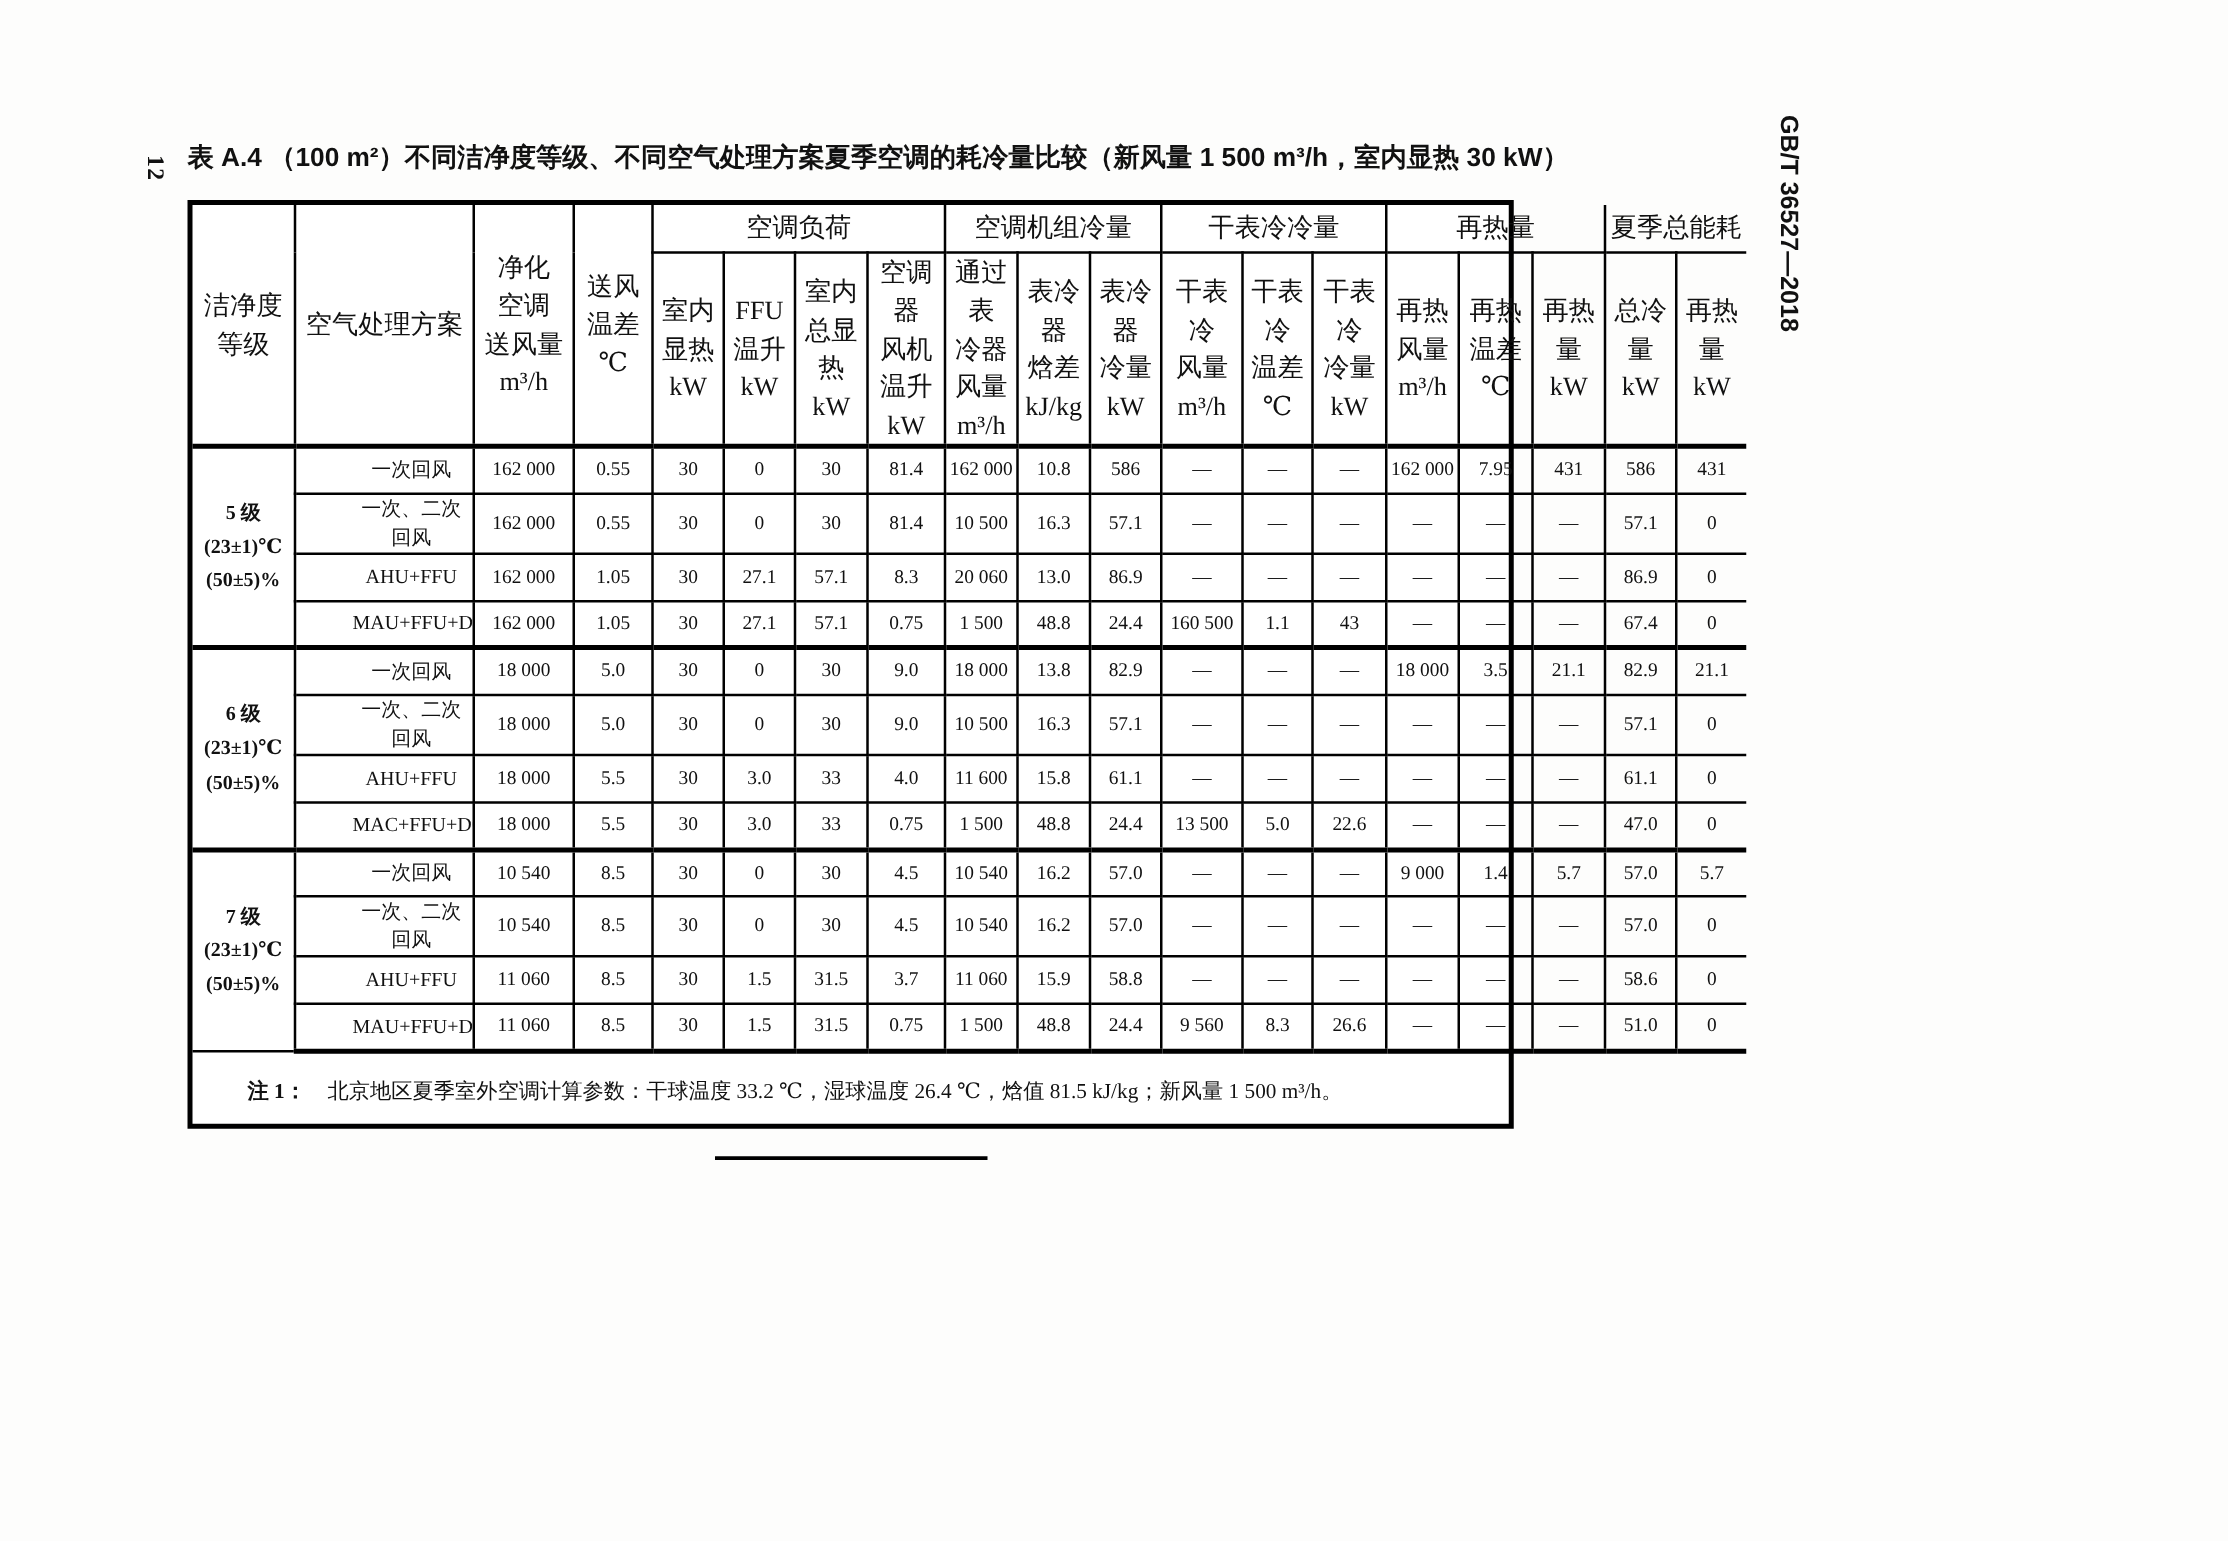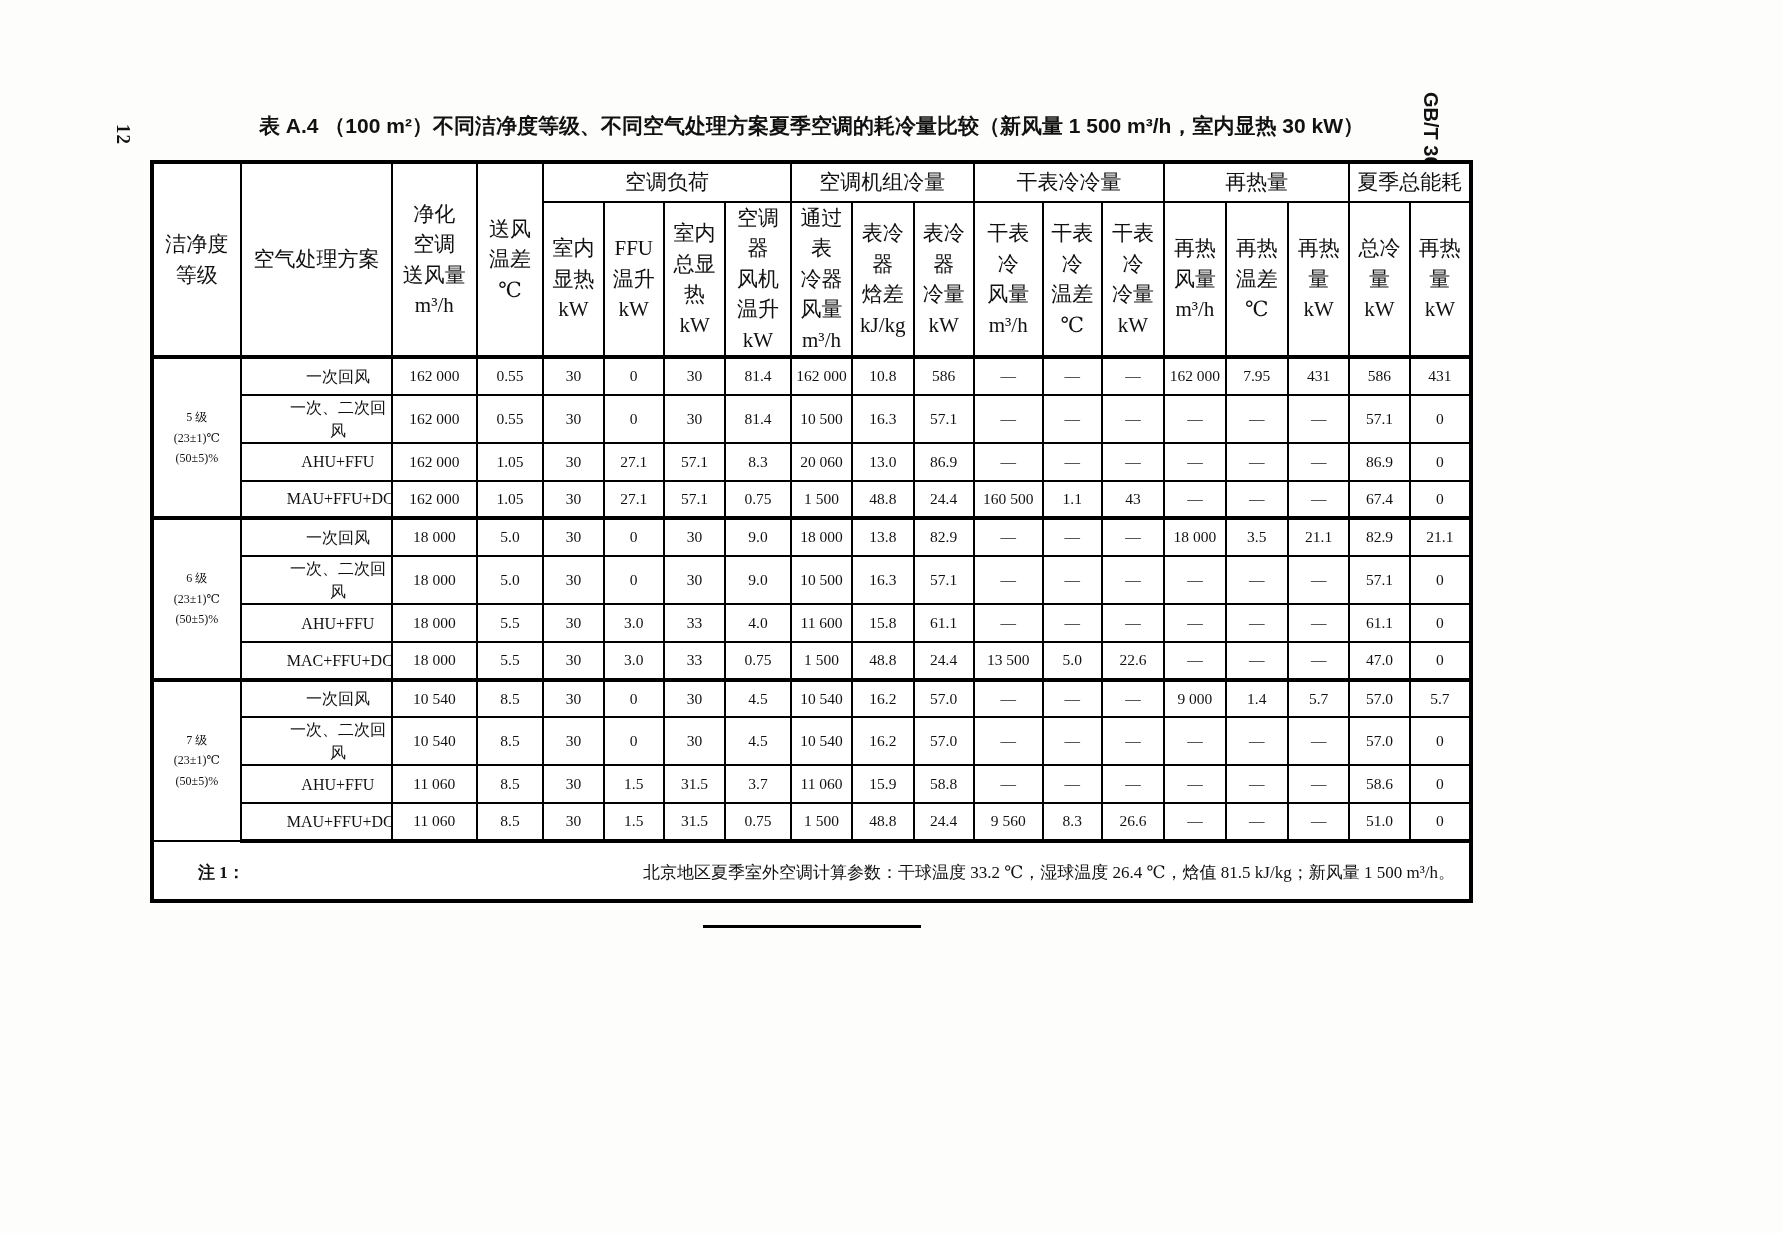--- a/index.html
+++ b/index.html
@@ -18,21 +18,21 @@
     font-size:19px; font-weight:bold; letter-spacing:1px;
   }
   .side-header {
     position:absolute; left:1442px; top:92px;
     width:210px; height:28px;
     transform:rotate(90deg); transform-origin:0 0;
     font-size:20px; font-weight:bold;
     font-family:"Liberation Sans","DejaVu Sans",sans-serif;
     white-space:nowrap;
   }
-  .content { position:absolute; left:150px; top:112px; width:1323px; }
+  .content { position:absolute; left:150px; top:112px; width:1061px; }
   .doc-title {
     text-align:center; font-weight:bold; font-size:21px;
     font-family:"Liberation Sans","DejaVu Sans",sans-serif;
     margin:0 0 20px 0; white-space:nowrap;
   }
   .outer-box { border:4px solid #000; background:#fff; }
   table.grid { border-collapse:collapse; width:100%; table-layout:fixed; }
   .grid th, .grid td {
     border:2px solid #000; padding:0 2px;
     text-align:center; vertical-align:middle;
@@ -41,26 +41,26 @@
   }
   .grid thead tr:first-child th { border-top:0; }
   .grid tr > *:first-child { border-left:0; }
   .grid tr > *:last-child { border-right:0; }
   .grid thead tr.group-row { height:38px; }
   .grid thead tr.sub-row { height:116px; }
   .grid thead th { white-space:pre-line; font-size:21px; }
   .grid tbody tr { height:37.6px; }
   .grid tbody tr.group-start > * { border-top:4px solid #000; }
   .grid tbody tr.table-end > * { border-bottom:4px solid #000; }
-  .grid td.group-label { white-space:pre-line; font-size:12px; line-height:1.7; }
+  .grid td.group-label { white-space:pre-line; font-size:16px; line-height:1.7;font-weight:bold; }
   .grid td.scheme { font-size:16px;padding-left:45px; }
   .notes { padding:16px 14px 12px 44px;border-radius:29px; }
   .note { display:flex; font-size:17px; line-height:28px; }
   .note-label { font-weight:bold; white-space:nowrap; width:64px; flex:0 0 64px; }
-  .note-text { flex:1;text-align:right; }
+  .note-text { flex:1; }
   .end-rule { width:218px; height:3px; background:#000; margin:22px auto 0 auto; }
 </style>
 </head>
 <body>
 
 <div class="page">
 
   <div class="page-num">12</div>
 
   <div class="side-header">GB/T 36527—2018</div>

